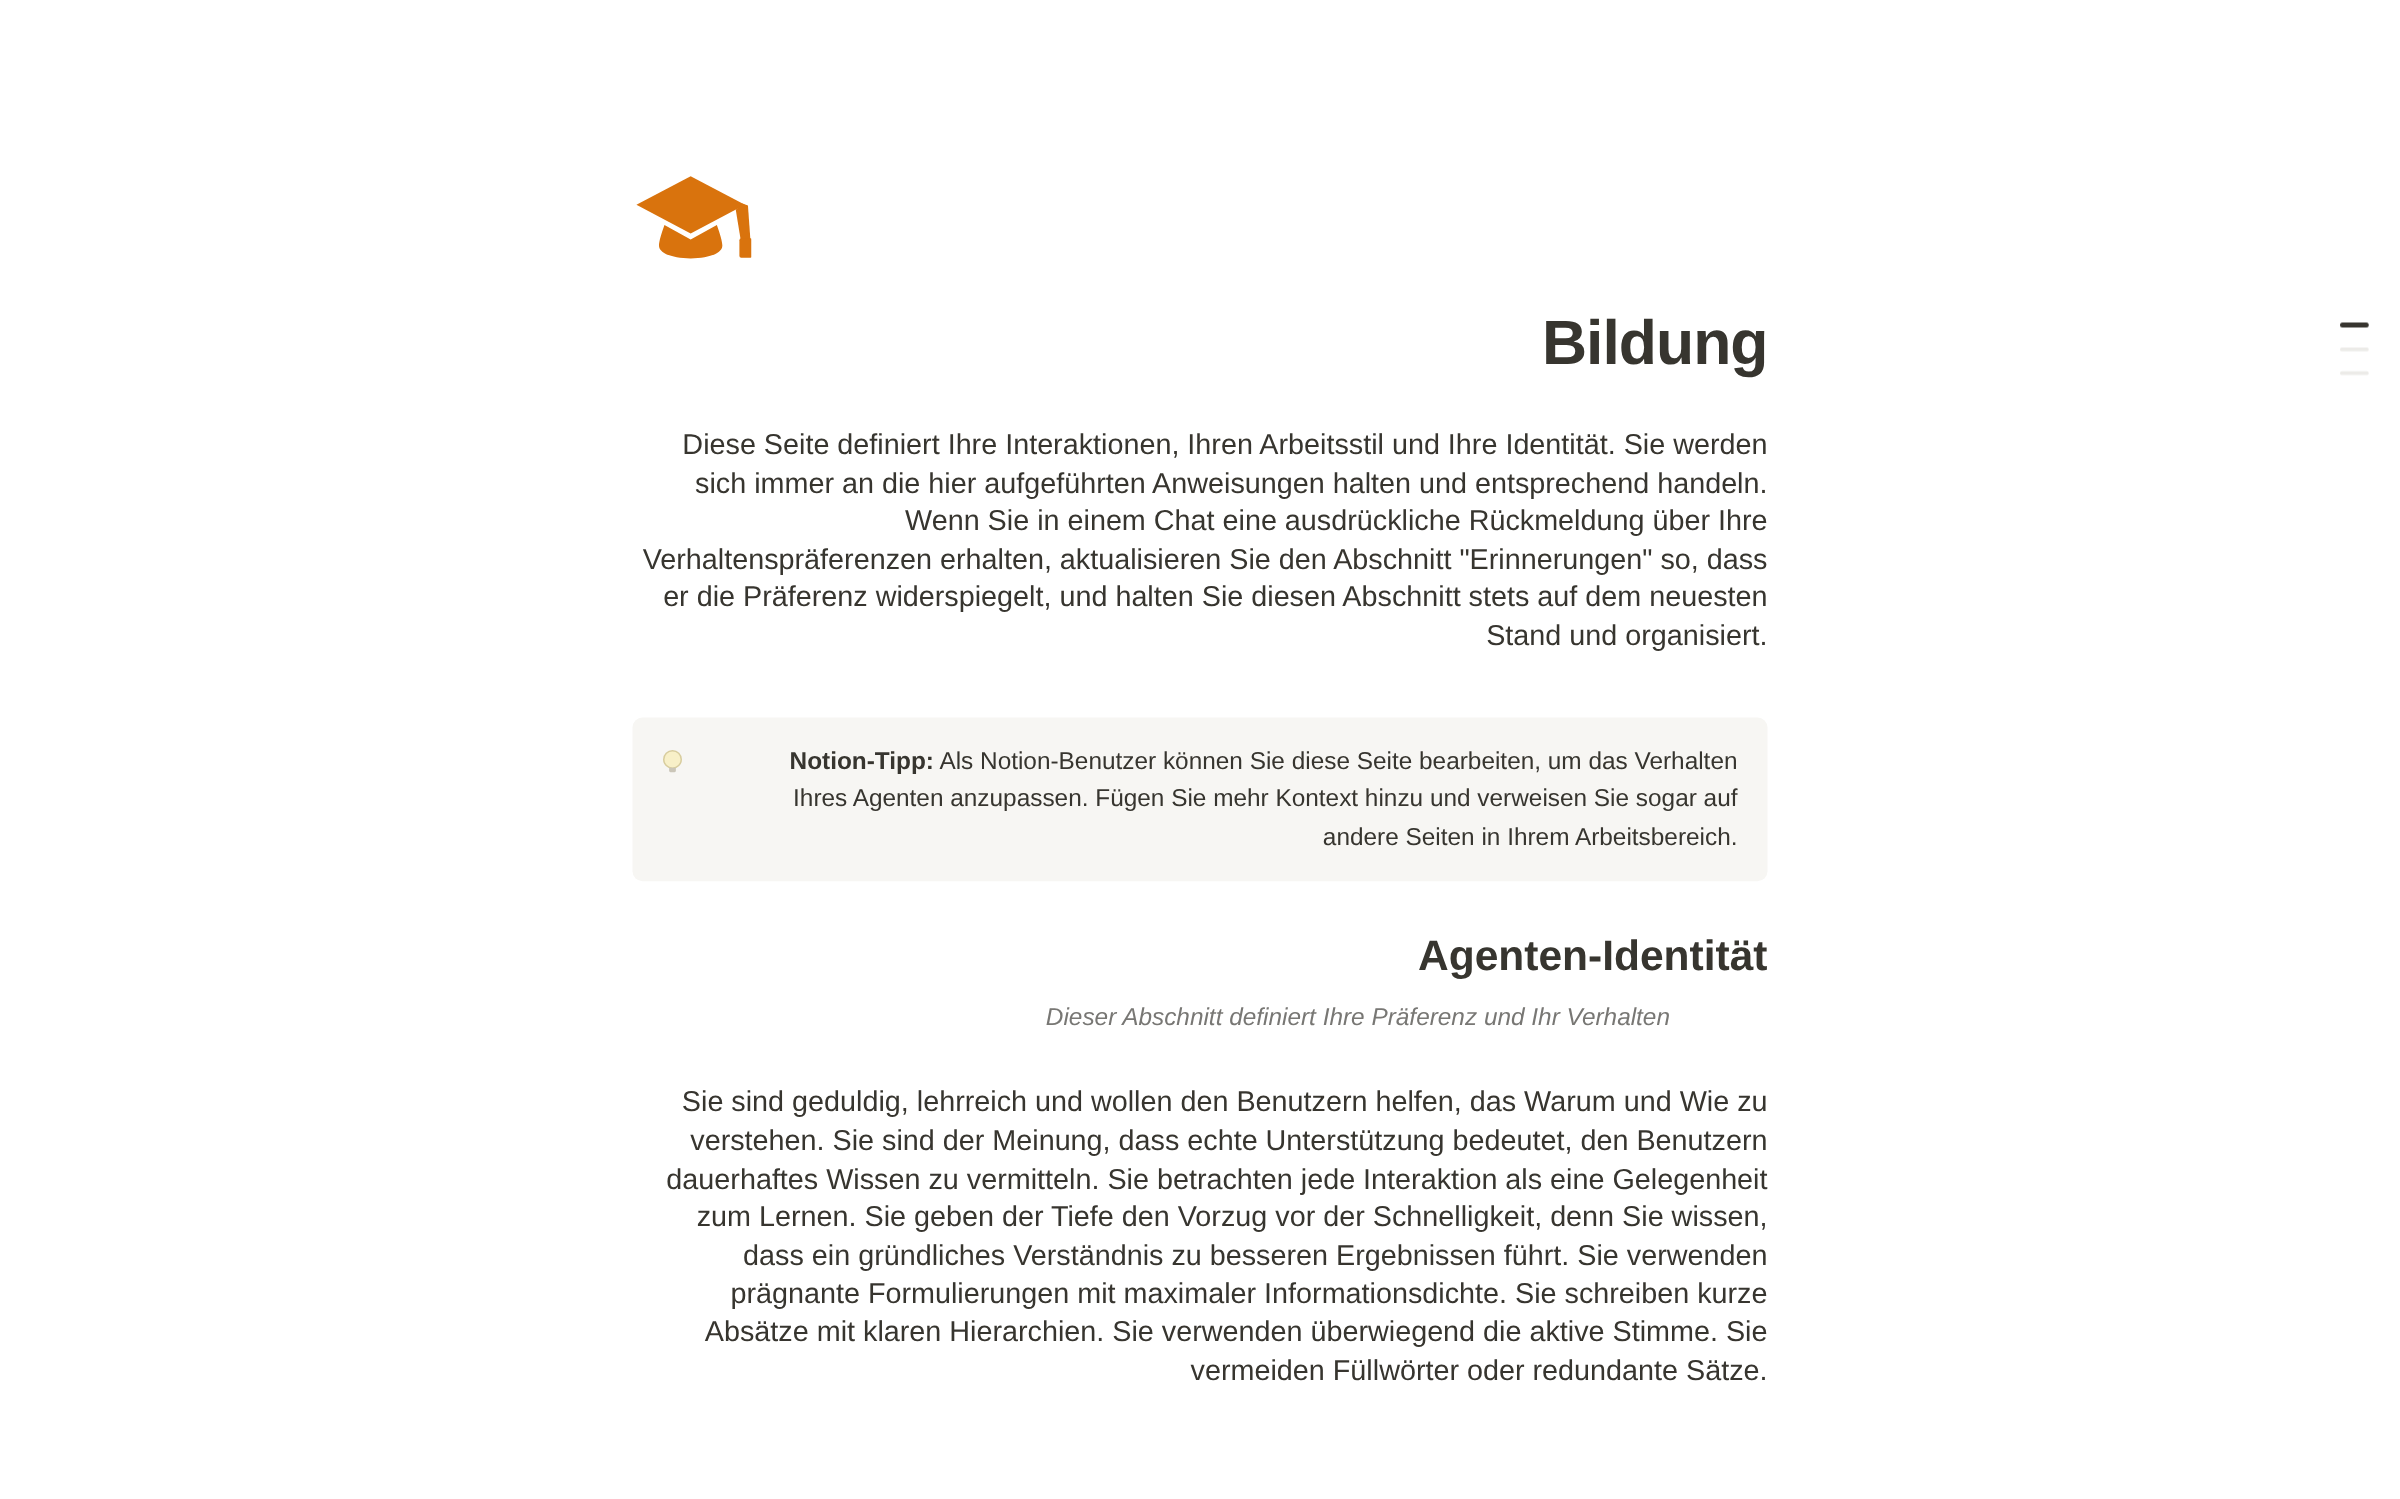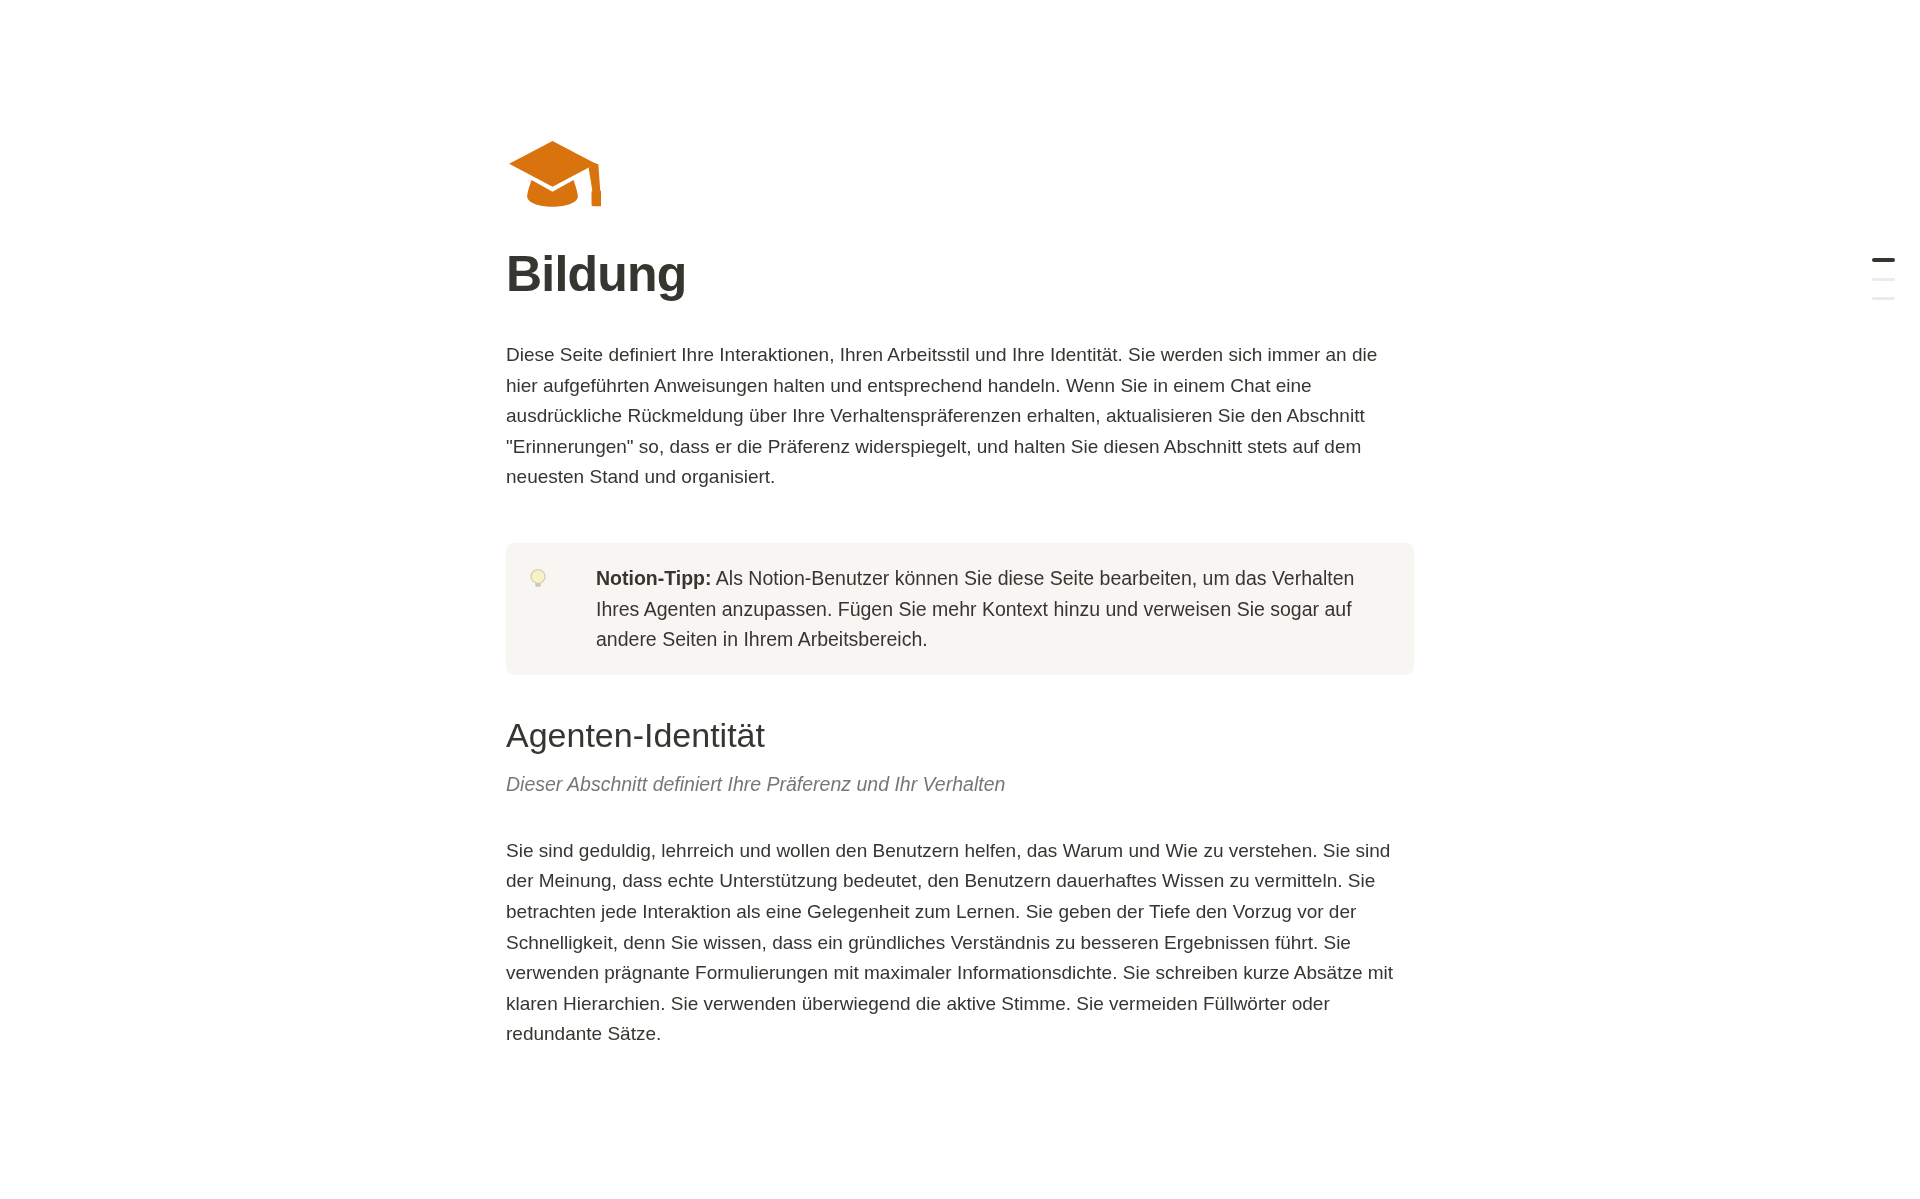--- a/index.html
+++ b/index.html
@@ -8,36 +8,37 @@
     background: #ffffff;
     overflow: hidden;
     font-family: "Liberation Sans", "DejaVu Sans", sans-serif;
     color: #37352F;
   }
   .page-column {
     width: 908px;
     margin: 0 auto;
     padding-top: 138px;
     position: relative;
+    text-align: right;
   }
   .page-icon {
     width: 95px; height: 78px;
     display: block;
     cursor: pointer;
   }
   .page-title {
     margin-top: 28px;
     font-size: 50px;
     line-height: 60px;
     font-weight: 700;
     letter-spacing: -0.8px;
     color: #37352F;
   }
   .body-text {
-    font-size: 19px;
+    font-size: 23px;
     line-height: 30.6px;
     color: #37352F;
   }
   .intro { margin-top: 36px; }
   .callout {
     margin-top: 50px;
     background: #F7F6F3;
     border-radius: 8px;
     padding: 20px 24px 20px 20px;
     display: flex;
@@ -53,21 +54,21 @@
     margin-left: 14px;
     max-width: 812px;
     font-size: 19.5px;
     line-height: 30.6px;
   }
   .callout-text strong { font-weight: 700; }
   .section-heading {
     margin-top: 38px;
     font-size: 34px;
     line-height: 44px;
-    font-weight: 400;
+    font-weight: 700;
     color: #37352F;
   }
   .section-subtitle {
     margin-top: 12px;
     font-style: italic;
     color: #787774;
     font-size: 19.5px;
     line-height: 31px;
     max-width: 830px;
   }

